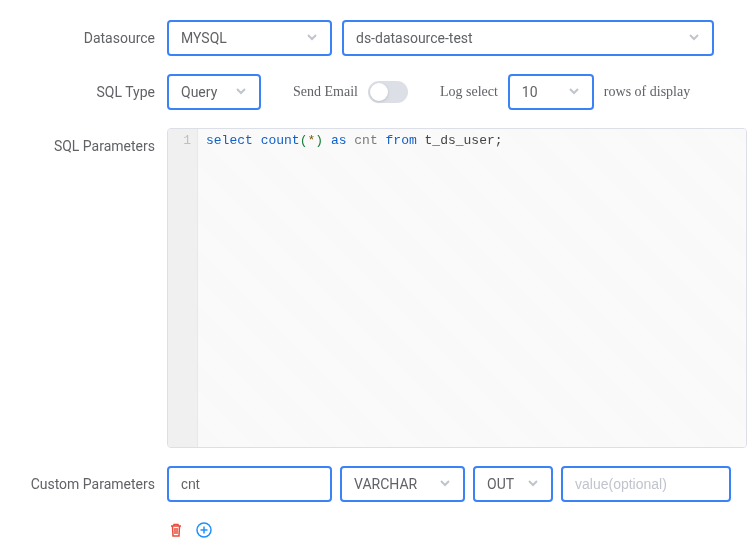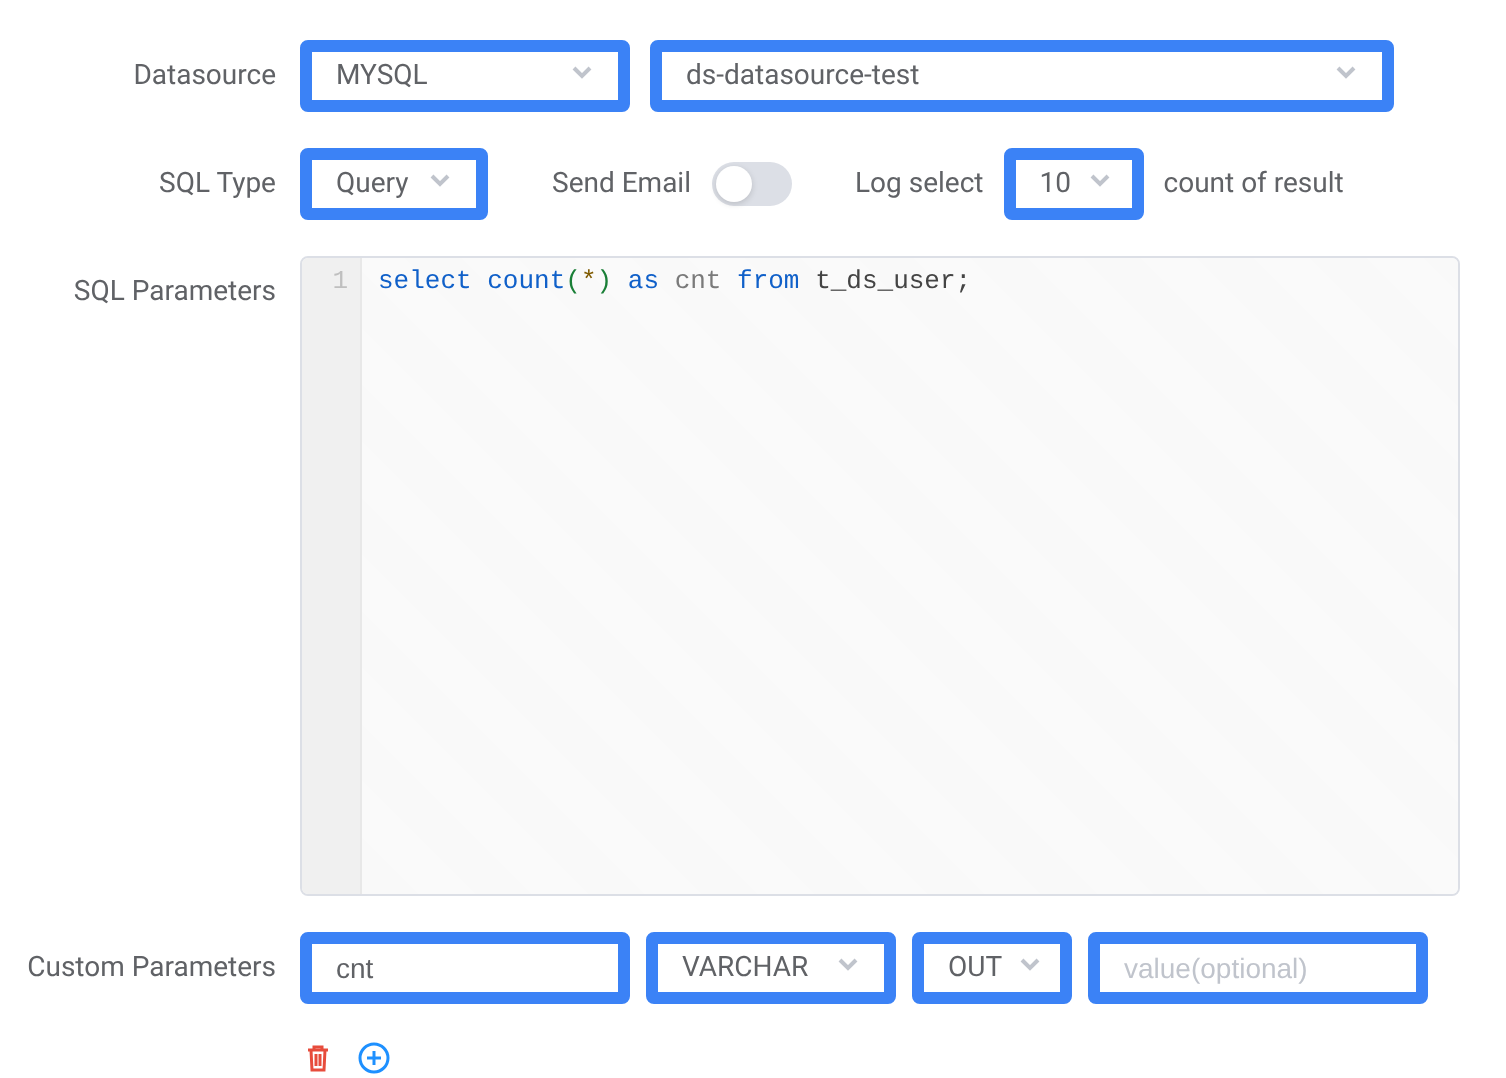--- a/index.html
+++ b/index.html
@@ -16,35 +16,36 @@
       margin-bottom: 18px;
     }
     .form-label {
       width: 140px;
       text-align: right;
       padding-right: 12px;
       color: #606266;
       font-size: 14px;
       line-height: 36px;
       flex-shrink: 0;
+      margin-left: 17px;
     }
     .form-content {
       flex: 1;
       display: flex;
       align-items: center;
       gap: 10px;
       flex-wrap: wrap;
     }
     .select-box, .input-box {
       display: inline-flex;
       align-items: center;
       justify-content: space-between;
       height: 36px;
       padding: 0 12px;
-      border: 6px solid #3b82f6;
+      border: 2px solid #3b82f6;
       border-radius: 4px;
       background: #fff;
       font-size: 14px;
       color: #606266;
       cursor: pointer;
     }
     .input-box {
       cursor: text;
     }
     .input-box input {
@@ -78,20 +79,21 @@
       height: 18px;
       border-radius: 50%;
       background: #fff;
       top: 2px;
       left: 2px;
       box-shadow: 0 1px 3px rgba(0,0,0,0.15);
     }
     .inline-label {
       color: #606266;
       font-size: 14px;
+      font-family: Liberation Serif, serif;
     }
     .code-editor {
       width: 580px;
       height: 320px;
       border: 1px solid #dcdfe6;
       border-radius: 4px;
       background: #fafafa;
       display: flex;
       font-family: Menlo, Monaco, Consolas, "Courier New", monospace;
       font-size: 13px;
@@ -180,29 +182,29 @@
       <span>Query</span>
       <span class="arrow">
         <svg class="arrow-svg" viewBox="0 0 12 12">
             <path d="M2 4 L6 8 L10 4"></path>
           </svg>
       </span>
     </div>
     <span class="inline-label" style="margin-left:22px">Send Email</span>
     <div class="toggle"></div>
     <span class="inline-label" style="margin-left:22px">Log select</span>
-    <div class="select-box" style="width:70px">
+    <div class="select-box" style="width:86px">
       <span>10</span>
       <span class="arrow">
         <svg class="arrow-svg" viewBox="0 0 12 12">
             <path d="M2 4 L6 8 L10 4"></path>
           </svg>
       </span>
     </div>
-    <span class="inline-label">count of result</span>
+    <span class="inline-label">rows of display</span>
   </div>
 </div>
 
 <div class="form-row">
   <div class="form-label">SQL Parameters</div>
   <div class="form-content">
     <div class="code-editor">
       <div class="gutter">
         <div>1</div>
       </div>

